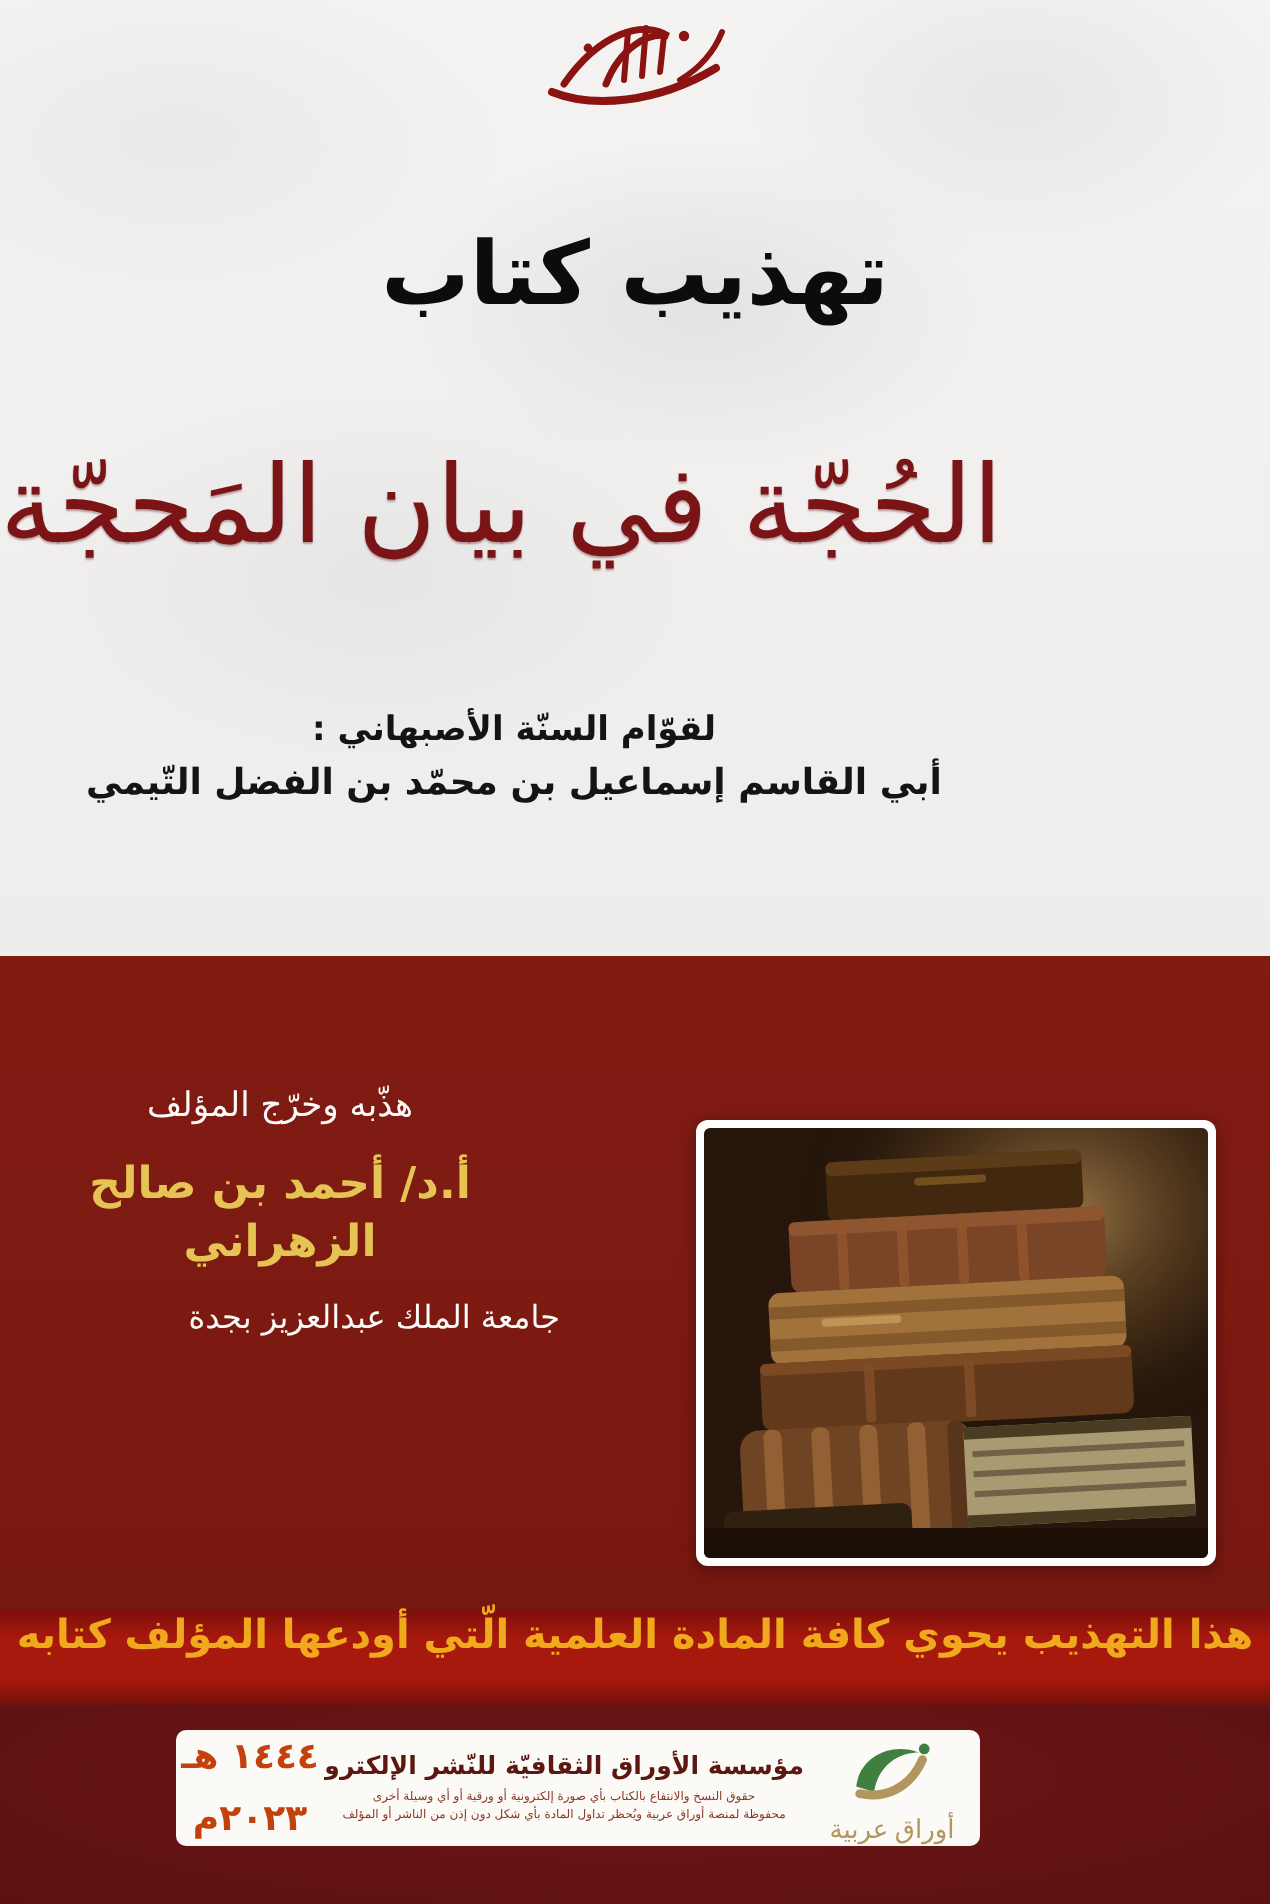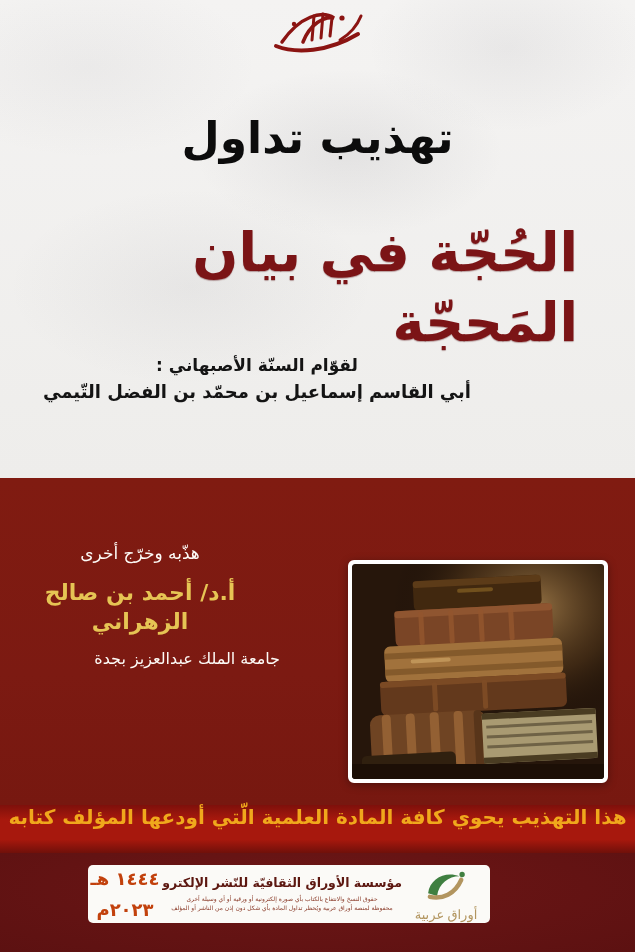--- a/index.html
+++ b/index.html
@@ -16,22 +16,22 @@
       radial-gradient(200px 120px at 80% 10%, rgba(100,100,110,0.08), transparent 70%),
       radial-gradient(240px 130px at 14% 14%, rgba(100,100,110,0.06), transparent 70%),
       linear-gradient(#f4f3f2, #eeedeb);
   }
   .ornament{ position:absolute; top:6px; left:50%; transform:translateX(-50%); }
   .series-title{
     position:absolute; top:112px; left:0; width:635px; text-align:center;
     font-size:44px; font-weight:bold; color:#0c0c0c; line-height:1.2;
   }
   .main-title{
-    position:absolute; top:218px; left:0; width:578px; text-align:right;
-    font-size:54px; font-weight:bold; color:#7b1416; line-height:1.3;
+    position:absolute; top:218px; left:0; width:578px; text-align:left;
+    font-size:54px; font-weight:normal; color:#7b1416; line-height:1.3;
     text-shadow:0 1px 1px rgba(80,10,12,.35);
   }
   .author-block{ position:absolute; top:352px; left:0; width:514px; text-align:center; color:#141414;}
   .author-intro{ font-size:17px; font-weight:bold; line-height:1.55; }
   .author-name{ font-size:18px; font-weight:bold; line-height:1.5; }
   .author-death{ font-size:16px; font-weight:bold; color:#c6392c; line-height:1.6; margin-top:3px; }
 
   
   .band{
     position:absolute; top:478px; left:0; width:635px; height:327px;
@@ -86,34 +86,34 @@
         <path d="M12 36 C 30 10, 52 4, 64 12 C 54 10, 40 18, 33 36" stroke-width="3.5"></path>
         <path d="M44 10 L 42 34" stroke-width="3"></path>
         <path d="M53 8 L 51 32" stroke-width="3"></path>
         <path d="M62 12 L 60 30" stroke-width="3"></path>
         <path d="M70 34 C 80 28, 87 20, 91 10" stroke-width="3"></path>
       </g>
       <circle cx="72" cy="12" r="2.6" fill="#8b1412"></circle>
       <circle cx="24" cy="18" r="2.2" fill="#8b1412"></circle>
     </svg>
 
-    <div class="series-title">تهذيب تداول</div>
+    <div class="series-title">تهذيب كتاب</div>
 
     <div class="main-title">الحُجّة في بيان المَحجّة</div>
 
     <div class="author-block">
       <div class="author-intro">لقوّام السنّة الأصبهاني :</div>
       <div class="author-name">أبي القاسم إسماعيل بن محمّد بن الفضل التّيمي</div>
     </div>
   </div>
 
   <div class="band">
 
     <div class="editor-col">
-      <div class="edited-label">هذّبه وخرّج أخرى</div>
+      <div class="edited-label">هذّبه وخرّج المؤلف</div>
       <div class="editor-name">أ.د/ أحمد بن صالح الزهراني</div>
       <div class="editor-univ">جامعة الملك عبدالعزيز بجدة</div>
     </div>
 
     <div class="photo-frame">
       <svg width="252" height="215" viewBox="0 0 252 215" aria-hidden="true">
         <defs>
           <radialGradient id="glow" cx="72%" cy="20%" r="70%">
             <stop offset="0%" stop-color="#a9834f" stop-opacity="0.85"></stop>
             <stop offset="45%" stop-color="#6a4a24" stop-opacity="0.35"></stop>

